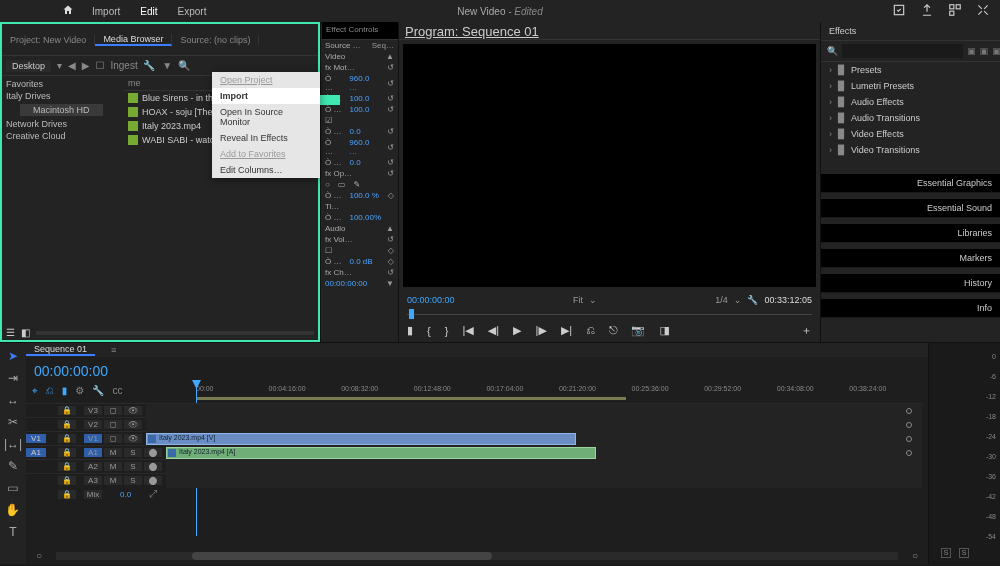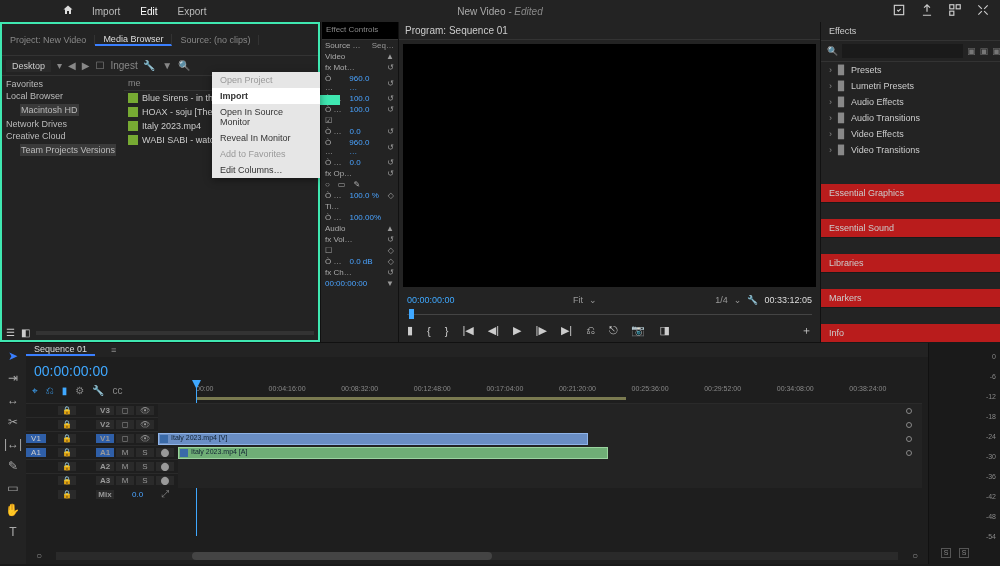--- a/index.html
+++ b/index.html
@@ -20,59 +20,59 @@
 .panel-tabs { display: flex; height: 32px; align-items: center; font-size: 9px; border-bottom: 1px solid #333; }
 .ptab { padding: 0 8px; color: #888; border-right: 1px solid #333; }
 .ptab.active { color: #ddd; border-bottom: 2px solid #3a7fff; }
 .mb-toolbar { height: 20px; display: flex; align-items: center; gap: 6px; padding: 0 4px; border-bottom: 1px solid #333; }
 .mb-toolbar .dd { background: #2a2a2a; padding: 1px 6px; font-size: 9px; }
 .mb-toolbar .icon { color: #888; font-size: 10px; }
 .mb-split { display: flex; height: 256px; }
 .mb-tree { width: 122px; font-size: 9px; padding: 2px 4px; }
 .mb-tree .row { padding: 1px 0; color: #bbb; }
 .mb-tree .indent { padding-left: 14px; }
-.mb-tree .folder { background: #3a3a3a; padding: 1px 1px; margin: 1px 0; display: inline-block; }
+.mb-tree .folder { background: #3a3a3a; padding: 1px 13px; margin: 1px 0; display: inline-block; }
 .mb-list { flex: 1; font-size: 9px; }
 .mb-list-head { display: flex; color: #888; padding: 2px 4px; border-bottom: 1px solid #333; }
 .mb-list-head .c1 { width: 92px; } .mb-list-head .c2 { flex: 1; }
 .mb-list-row { display: flex; align-items: center; gap: 4px; padding: 2px 4px; }
 .mb-list-row .fi { width: 10px; height: 10px; background: #7a3; display: inline-block; }
 .mb-bottom { position: absolute; bottom: 2px; left: 4px; right: 4px; display: flex; align-items: center; gap: 6px; }
 .mb-bottom .slider { flex: 1; height: 4px; background: #333; }
 .context-menu { position: absolute; top: 72px; left: 212px; width: 108px; background: #e6e6e6; color: #333; box-shadow: 0 2px 8px rgba(0,0,0,.4); font-size: 9px; z-index: 10; }
 .context-menu .mi { padding: 3px 8px; }
-.context-menu .mi.disabled { color: #999; }
+.context-menu .mi.disabled { color: #999; text-decoration: underline; }
 .context-menu .mi.highlight { background: #fff; font-weight: 600; }
 .arrow-annot { position: absolute; top: 90px; left: 300px; z-index: 9; }
 .mid-panel { width: 78px; background: #232323; border-left: 1px solid #111; padding-top: 18px; font-size: 8px; }
 .mid-panel .hdr { height: 18px; padding: 3px 4px; color: #888; border-bottom: 1px solid #333; position: absolute; top: 22px; left: 322px; width: 76px; background: #000000; }
 .fx-row { display: flex; align-items: center; gap: 8px; padding: 1px 4px; color: #aaa; }
 .fx-row .val { color: #4aa3ff; }
 .fx-row .kf { margin-left: auto; color: #999; }
 .program-panel { flex: 1; background: #232323; border-left: 1px solid #111; display: flex; flex-direction: column; }
-.program-tabs { height: 18px; display: flex; align-items: center; font-size: 10px; padding: 0 6px; border-bottom: 1px solid #333; }
+.program-tabs { height: 18px; display: flex; align-items: flex-end; font-size: 13px; padding: 0 6px; border-bottom: 1px solid #333; text-decoration: underline; }
 .program-view { flex: 1; background: #000; margin: 4px; }
 .program-controls { padding: 4px 8px; }
 .pc-row1 { display: flex; align-items: center; justify-content: space-between; font-size: 9px; }
 .pc-time { color: #3fa8ff; }
 .pc-fit { display: flex; gap: 6px; align-items: center; color: #999; }
 .pc-dur { color: #ddd; }
 .pc-scroll { height: 10px; position: relative; margin: 4px 0; }
 .pc-scroll .ph { position: absolute; left: 2px; top: 0; width: 5px; height: 10px; background: #3fa8ff; }
 .pc-scroll .line { position: absolute; top: 5px; left: 0; right: 0; height: 1px; background: #444; }
 .pc-buttons { display: flex; gap: 14px; justify-content: center; align-items: center; color: #ccc; font-size: 11px; margin-top: 4px; }
 .pc-buttons .plus { margin-left: auto; }
 .right-panel { width: 180px; background: #232323; border-left: 1px solid #111; font-size: 9px; }
 .rp-tab { padding: 4px 8px; border-bottom: 1px solid #333; }
 .rp-search { display: flex; align-items: center; gap: 4px; padding: 3px 6px; border-bottom: 1px solid #333; }
 .rp-search input { flex: 1; background: #1a1a1a; border: none; color: #ccc; font-size: 9px; padding: 2px; }
 .rp-search .sicon { color: #777; }
 .rp-folder { padding: 3px 8px; display: flex; gap: 6px; align-items: center; }
 .rp-folder .fi { color: #888; }
-.rp-section { padding: 4px 8px; background: #b91c1c; border-bottom: 1px solid #1a1a1a; margin-top: 16px; }
+.rp-section { padding: 4px 8px; background: #000000; border-bottom: 1px solid #1a1a1a; margin-top: 6px; text-align: right; }
 .rp-divider { height: 10px; }
 .bottom { display: flex; height: 222px; border-top: 1px solid #111; }
 .tools-col { width: 26px; background: #232323; display: flex; flex-direction: column; align-items: center; gap: 8px; padding-top: 6px; }
 .tools-col .tool { color: #aaa; font-size: 12px; }
 .tools-col .tool.active { color: #3a7fff; }
 .timeline { flex: 1; background: #1e1e1e; position: relative; }
 .tl-tabs { height: 14px; display: flex; align-items: center; font-size: 9px; background: #232323; gap: 12px; }
 .tl-tabs .tab { padding: 0 8px; border-bottom: 2px solid #3a7fff; color: #ddd; }
 .tl-tabs .x { margin-left: 4px; color: #888; }
 .tl-head { display: flex; align-items: center; height: 28px; }
@@ -80,21 +80,21 @@
 .tl-icons { display: flex; gap: 8px; padding: 0 6px; color: #3fa8ff; font-size: 10px; }
 .tl-icons .dim { color: #888; }
 .tl-ruler { position: absolute; top: 42px; left: 170px; right: 6px; height: 12px; display: flex; font-size: 7px; color: #888; }
 .tl-ruler span { flex: 1; text-align: left; }
 .tl-tracks { position: absolute; top: 60px; left: 0; right: 6px; }
 .track-row { display: flex; height: 14px; align-items: center; border-top: 1px solid #2a2a2a; }
 .track-head-spacer { width: 32px; }
 .track-enable { width: 20px; text-align: center; background: #2f5fa8; font-size: 8px; }
 .track-btns { display: flex; gap: 2px; font-size: 8px; color: #999; }
 .track-btns span { width: 18px; text-align: center; background: #2a2a2a; }
-.track-label { width: 20px; text-align: center; background: #3a3a3a; font-size: 8px; margin-left: 18px; font-weight: bold; }
+.track-label { width: 20px; text-align: center; background: #3a3a3a; font-size: 8px; margin-left: 6px; }
 .track-label.on { background: #2f5fa8; }
 .track-lane { flex: 1; position: relative; height: 14px; margin-left: 4px; background: #232323; }
 .clip-v { position: absolute; left: 0; top: 1px; height: 12px; width: 430px; background: #6a8ec4; border: 1px solid #8fb4e8; font-size: 7px; padding-left: 12px; color: #123; }
 .clip-a { position: absolute; left: 0; top: 1px; height: 12px; width: 430px; background: #6fae76; border: 1px solid #9ad49f; font-size: 7px; padding-left: 12px; color: #123; }
 .clip-v::before, .clip-a::before { content: ""; position: absolute; left: 1px; top: 1px; width: 8px; height: 8px; background: #3a6aa8; }
 .mix-row { display: flex; height: 14px; align-items: center; }
 .mix-row .val { color: #4aa3ff; font-size: 8px; }
 .tl-scrollbar { position: absolute; bottom: 4px; left: 30px; right: 30px; height: 8px; }
 .tl-scrollbar .track { position: absolute; inset: 0; background: #2a2a2a; }
 .tl-scrollbar .thumb { position: absolute; left: 136px; width: 300px; top: 0; bottom: 0; background: #444; border-radius: 4px; }
@@ -164,25 +164,24 @@
       <span class="icon">▶</span>
       <span class="icon">☐</span>
       <span class="icon">Ingest</span>
       <span class="icon">🔧</span>
       <span class="icon">▼</span>
       <span class="icon">🔍</span>
     </div>
     <div class="mb-split">
       <div class="mb-tree">
         <div class="row">Favorites</div>
-        <div class="row">Local Browser</div>
+        <div class="row">Italy Drives</div>
         <div class="row indent"><span class="folder">Macintosh HD</span></div>
         <div class="row">Network Drives</div>
         <div class="row">Creative Cloud</div>
-        <div class="row indent"><span class="folder">Team Projects Versions</span></div>
       </div>
       <div class="mb-list">
         <div class="mb-list-head">
           <span class="c1">me</span>
           <span class="c2">File Path</span>
         </div>
         <div class="mb-list-row">
             <span class="fi"></span>
             <span>Blue Sirens - in the win…</span>
           </div>
@@ -204,21 +203,21 @@
       <span>☰</span>
       <span>◧</span>
       <div class="slider"></div>
     </div>
   </div>
 
   <div class="context-menu">
     <div class="mi disabled">Open Project</div>
     <div class="mi highlight">Import</div>
     <div class="mi">Open In Source Monitor</div>
-    <div class="mi">Reveal In Monitor</div>
+    <div class="mi">Reveal In Effects</div>
     <div class="mi disabled">Add to Favorites</div>
     <div class="mi">Edit Columns…</div>
   </div>
 
   <div class="arrow-annot">
     <svg width="40" height="20">
         <polygon points="0,10 18,0 18,5 40,5 40,15 18,15 18,20" fill="#3fe7b1"></polygon>
       </svg>
   </div>
 
@@ -395,22 +394,22 @@
     <div class="rp-folder">
         <span class="fi">›</span>
         <span class="fi">▉</span>
         <span>Video Transitions</span>
       </div>
     <div class="rp-divider"></div>
     <div class="rp-section">Essential Graphics</div>
     <div class="rp-section">Essential Sound</div>
     <div class="rp-section">Libraries</div>
     <div class="rp-section">Markers</div>
+    <div class="rp-section">History</div>
     <div class="rp-section">Info</div>
-    <div class="rp-section">History</div>
   </div>
 </div>
 
 <div class="bottom">
   <div class="tools-col">
     <span class="tool active">➤</span>
     <span class="tool">⇥</span>
     <span class="tool">↔</span>
     <span class="tool">✂</span>
     <span class="tool">|↔|</span>

